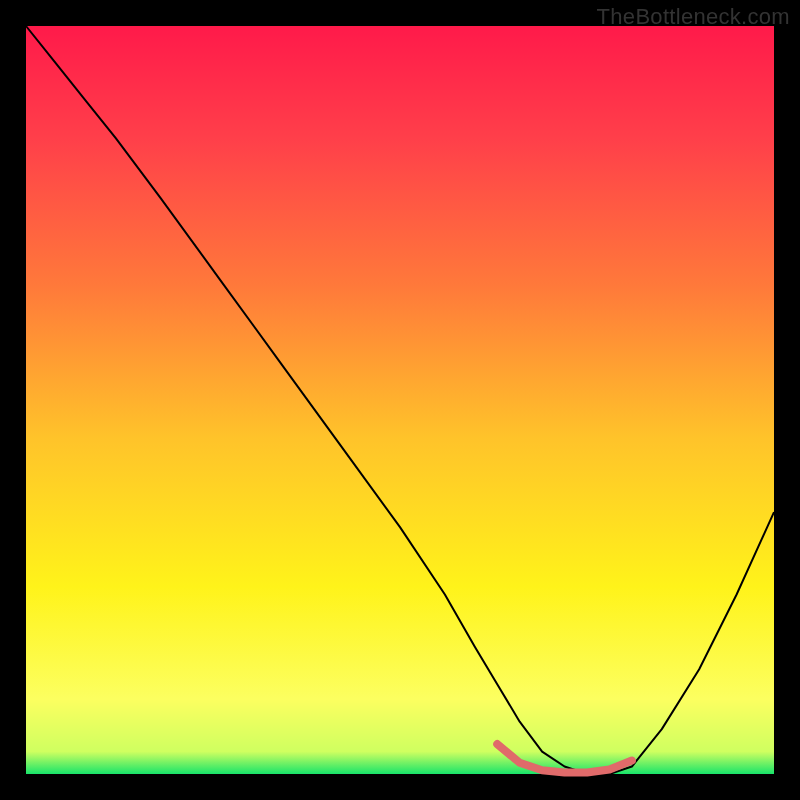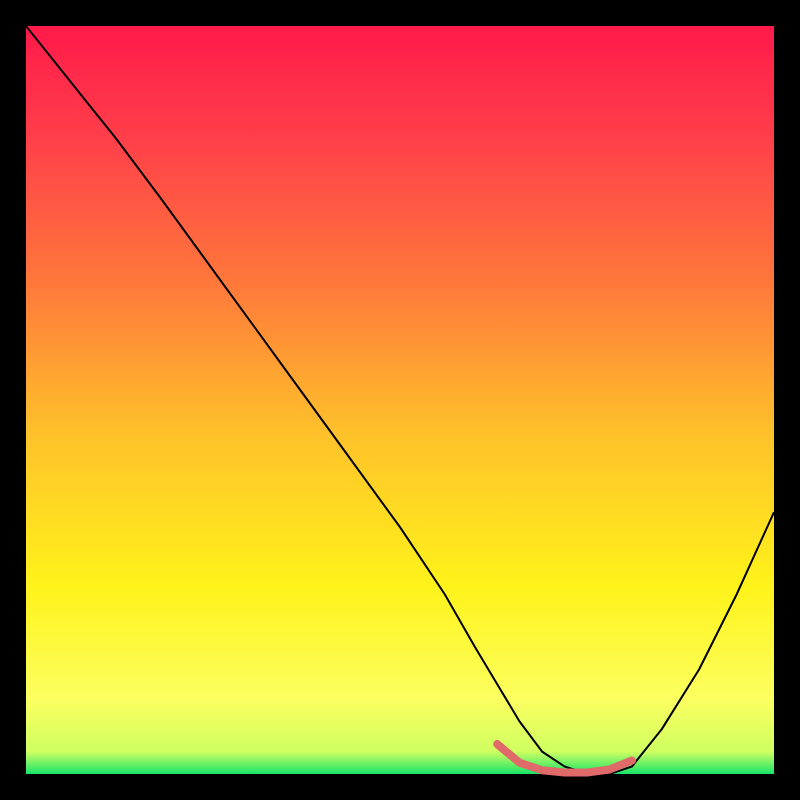--- a/index.html
+++ b/index.html
@@ -46,13 +46,14 @@
 </head>
 <body>
 
 <div class="frame">
   <div class="plot-area" id="plotArea" style="background: linear-gradient(rgb(255, 26, 74) 0%, rgb(255, 63, 74) 15%, rgb(255, 122, 58) 35%, rgb(255, 195, 42) 55%, rgb(255, 243, 26) 75%, rgb(252, 255, 96) 90%, rgb(207, 255, 96) 97%, rgb(24, 228, 106) 100%);">
     <svg class="curves" id="curves" viewBox="0 0 748 748" preserveAspectRatio="none">
         <path d="M0.00 0.00 L29.92 37.40 L59.84 74.80 L89.76 112.20 L134.64 172.04 L194.48 254.32 L254.32 336.60 L314.16 418.88 L374.00 501.16 L418.88 568.48 L448.80 620.84 L471.24 658.24 L493.68 695.64 L516.12 725.56 L538.56 740.52 L561.00 748.00 L583.44 748.00 L605.88 740.52 L635.80 703.12 L673.20 643.28 L710.60 568.48 L748.00 486.20" fill="none" stroke="#000000" stroke-width="2" stroke-linejoin="round"></path>
         <path d="M471.24 718.08 L493.68 736.78 L516.12 744.26 L538.56 746.50 L561.00 746.50 L583.44 743.51 L605.88 734.54" fill="none" stroke="#e06a6a" stroke-width="8" stroke-linejoin="round" stroke-linecap="round"></path>
       </svg>
   </div>
+  <div class="watermark">TheBottleneck.com</div>
 </div>
 
 </body></html>

